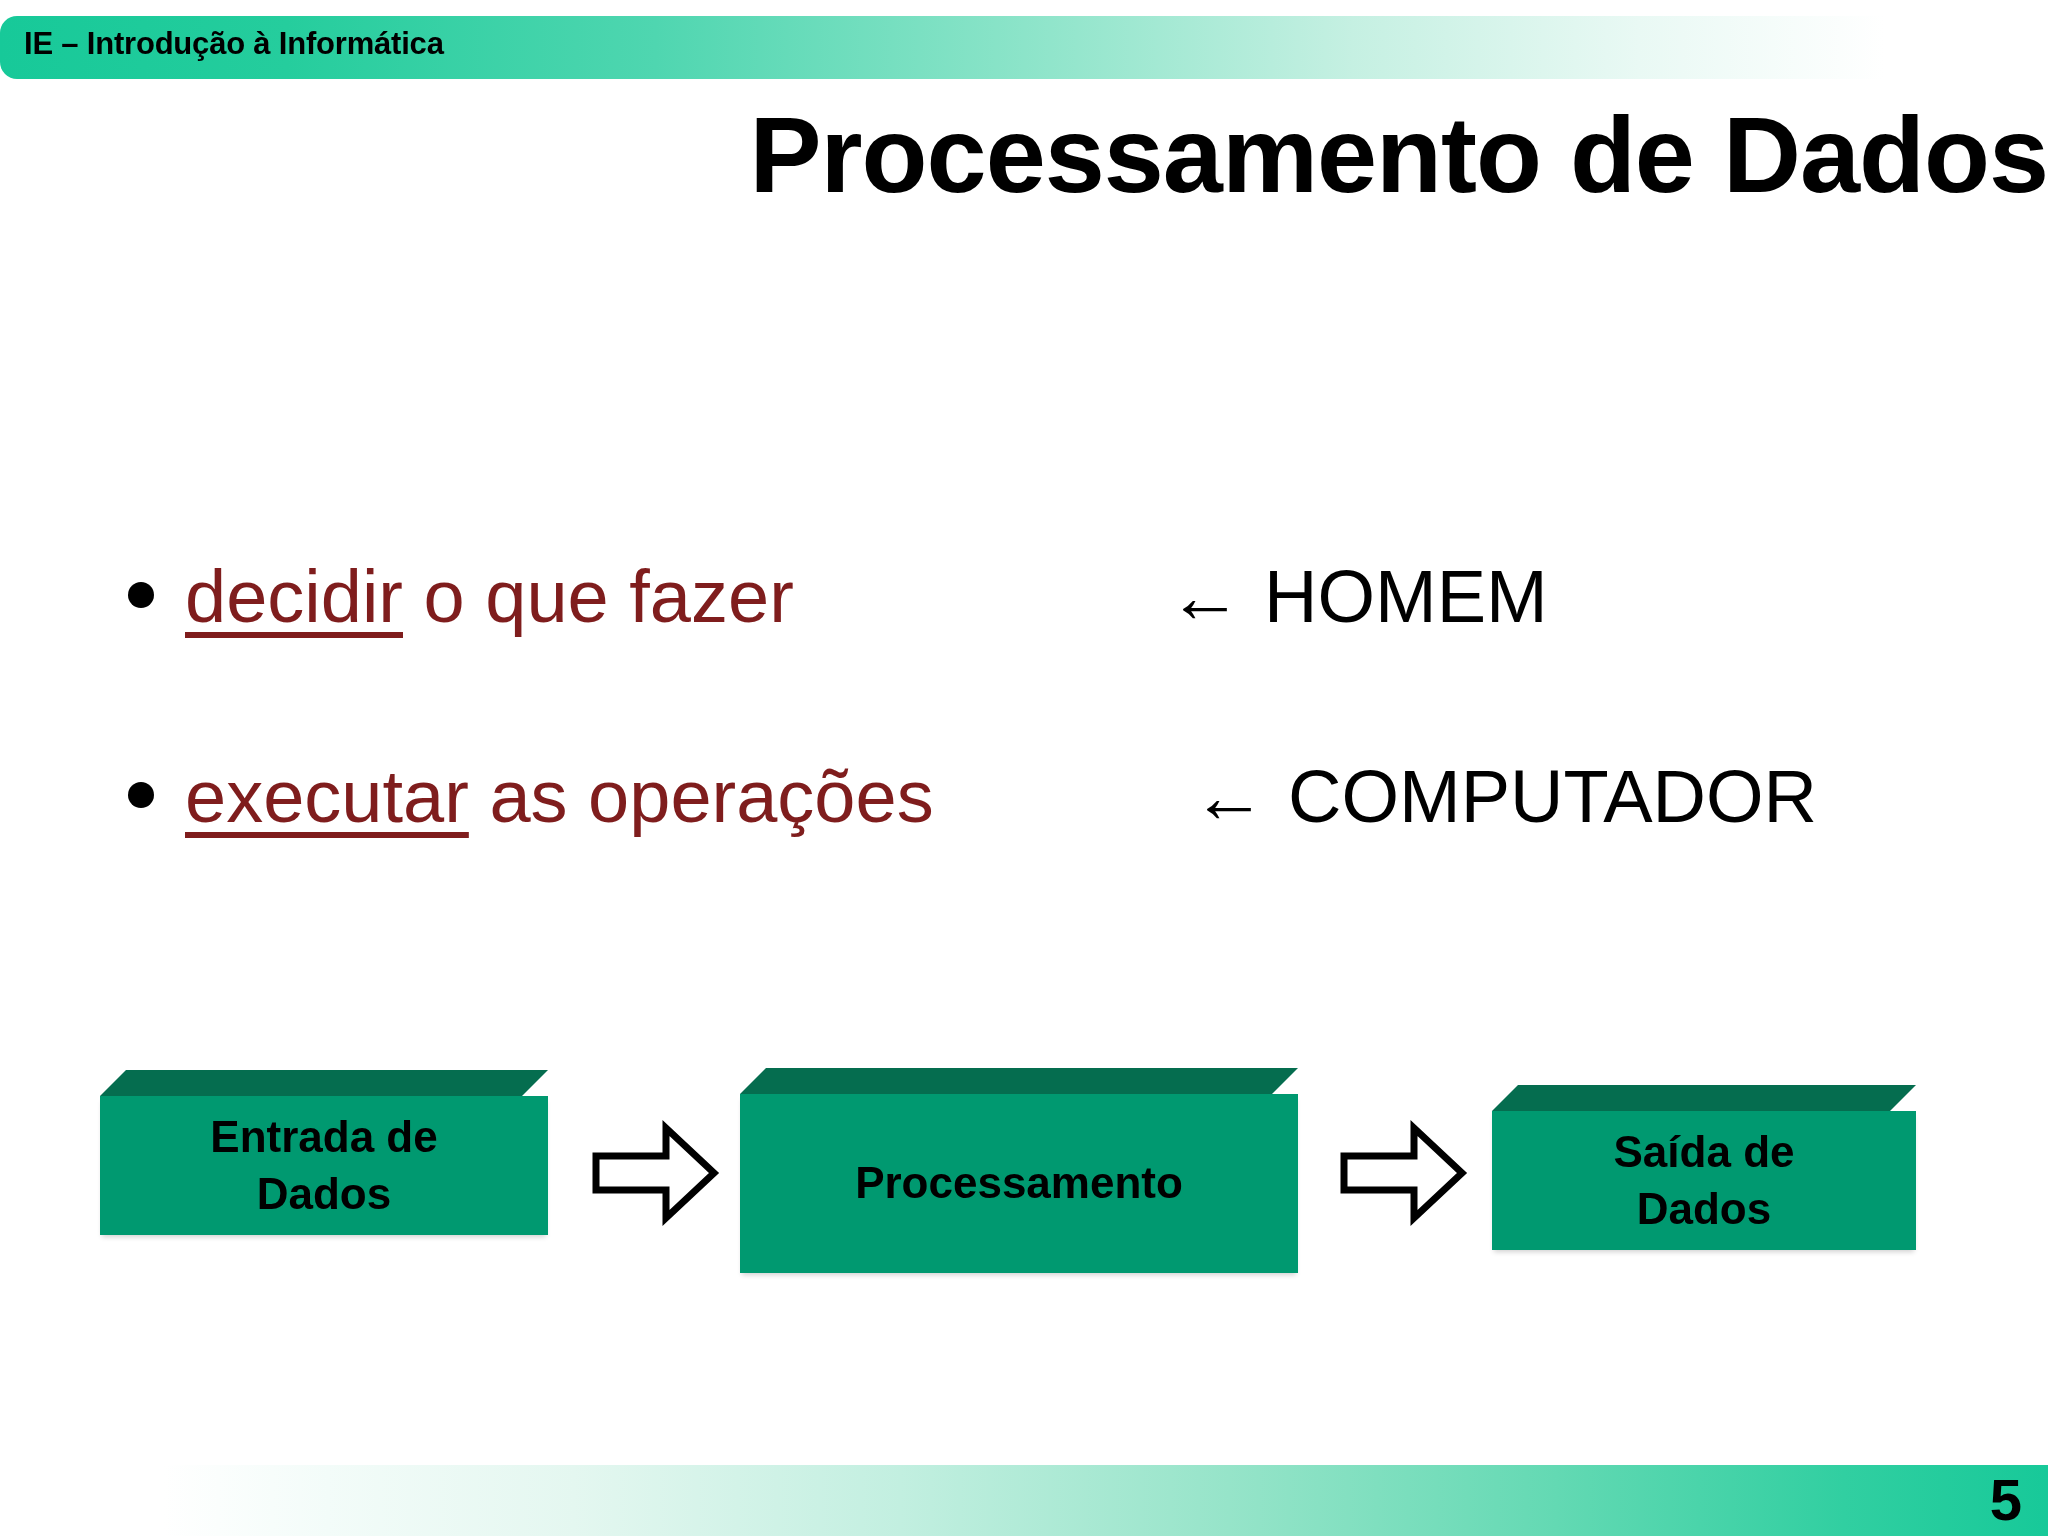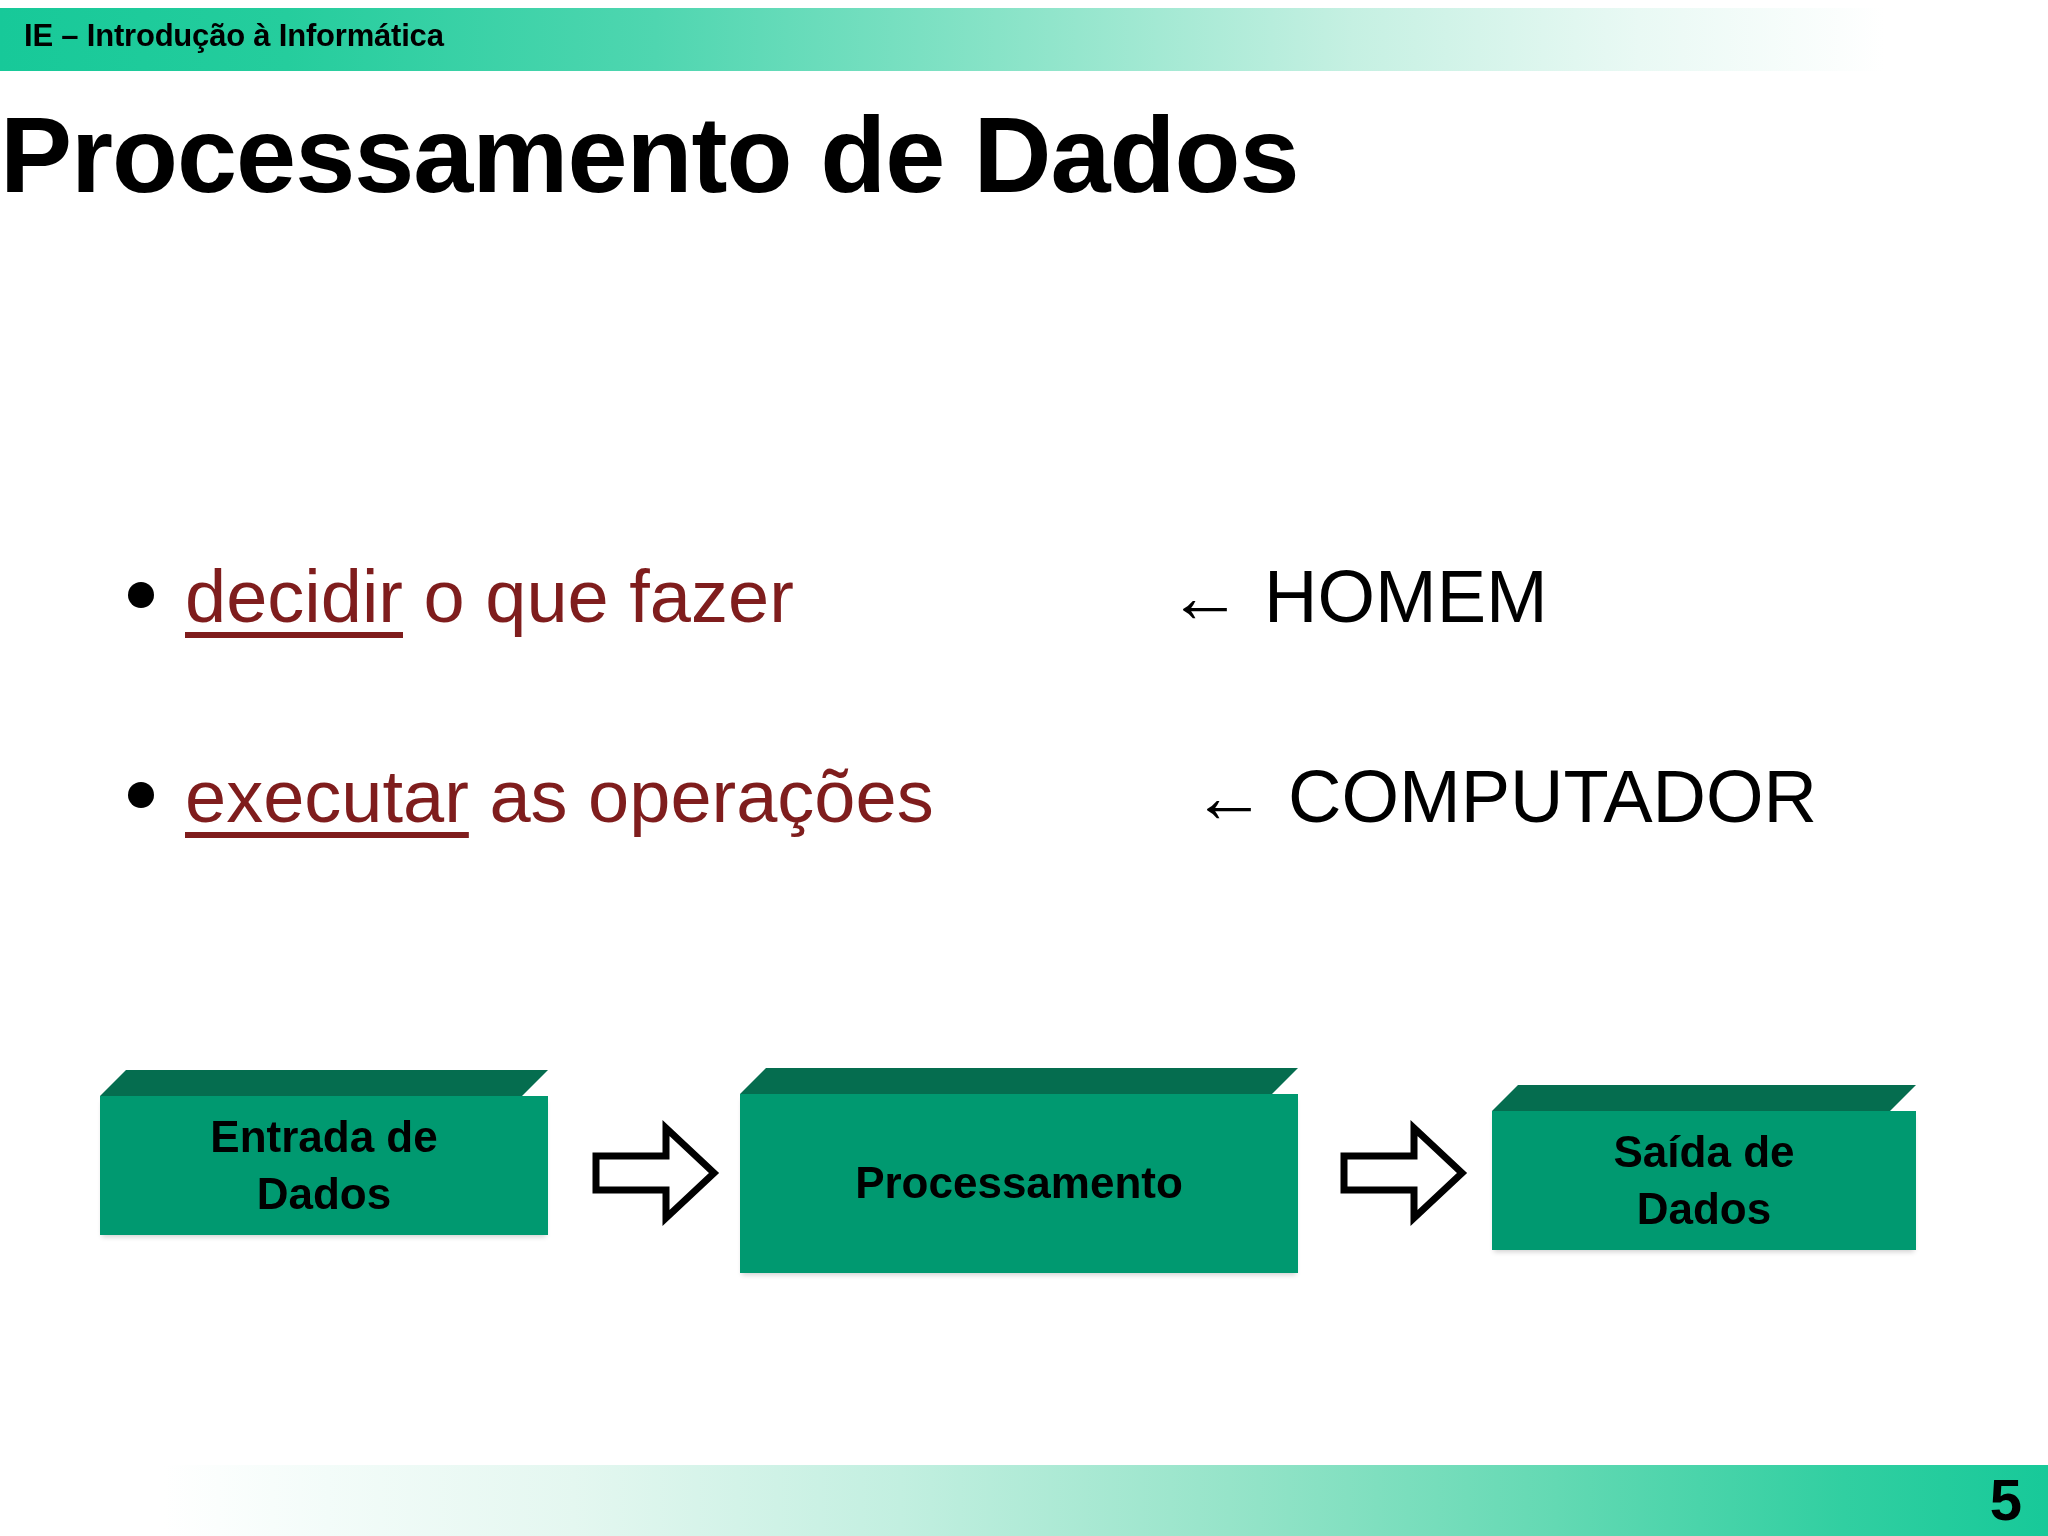--- a/index.html
+++ b/index.html
@@ -14,52 +14,53 @@
     position: relative;
     overflow: hidden;
     font-family: "Liberation Sans", sans-serif;
     -webkit-font-smoothing: antialiased;
   }
 
   
   .header-band {
     position: absolute;
     left: 0;
-    top: 8px;
+    top: 16px;
     width: 2048px;
     height: 63px;
     background: linear-gradient(to right,
         #17c999 0%,
         #25cd9d 14%,
         #4fd6b0 32%,
         #8ce4c9 50%,
         #c5f0e2 66%,
         #e9f9f4 80%,
         #ffffff 92%,
         #ffffff 100%);
+    border-radius: 17px;
   }
   .header-title {
     position: absolute;
     left: 24px;
     top: 12px;
     font-size: 31px;
     font-weight: bold;
     color: #000000;
     letter-spacing: -0.2px;
     white-space: nowrap;
     line-height: 1;
   }
 
   
   .slide-title {
     position: absolute;
     left: 0;
     top: 96px;
     width: 2048px;
-    text-align: left;
+    text-align: right;
     font-size: 108px;
     font-weight: bold;
     color: #000000;
     letter-spacing: -1px;
     line-height: 1.1;
   }
 
   
   .bullets {
     position: absolute;

